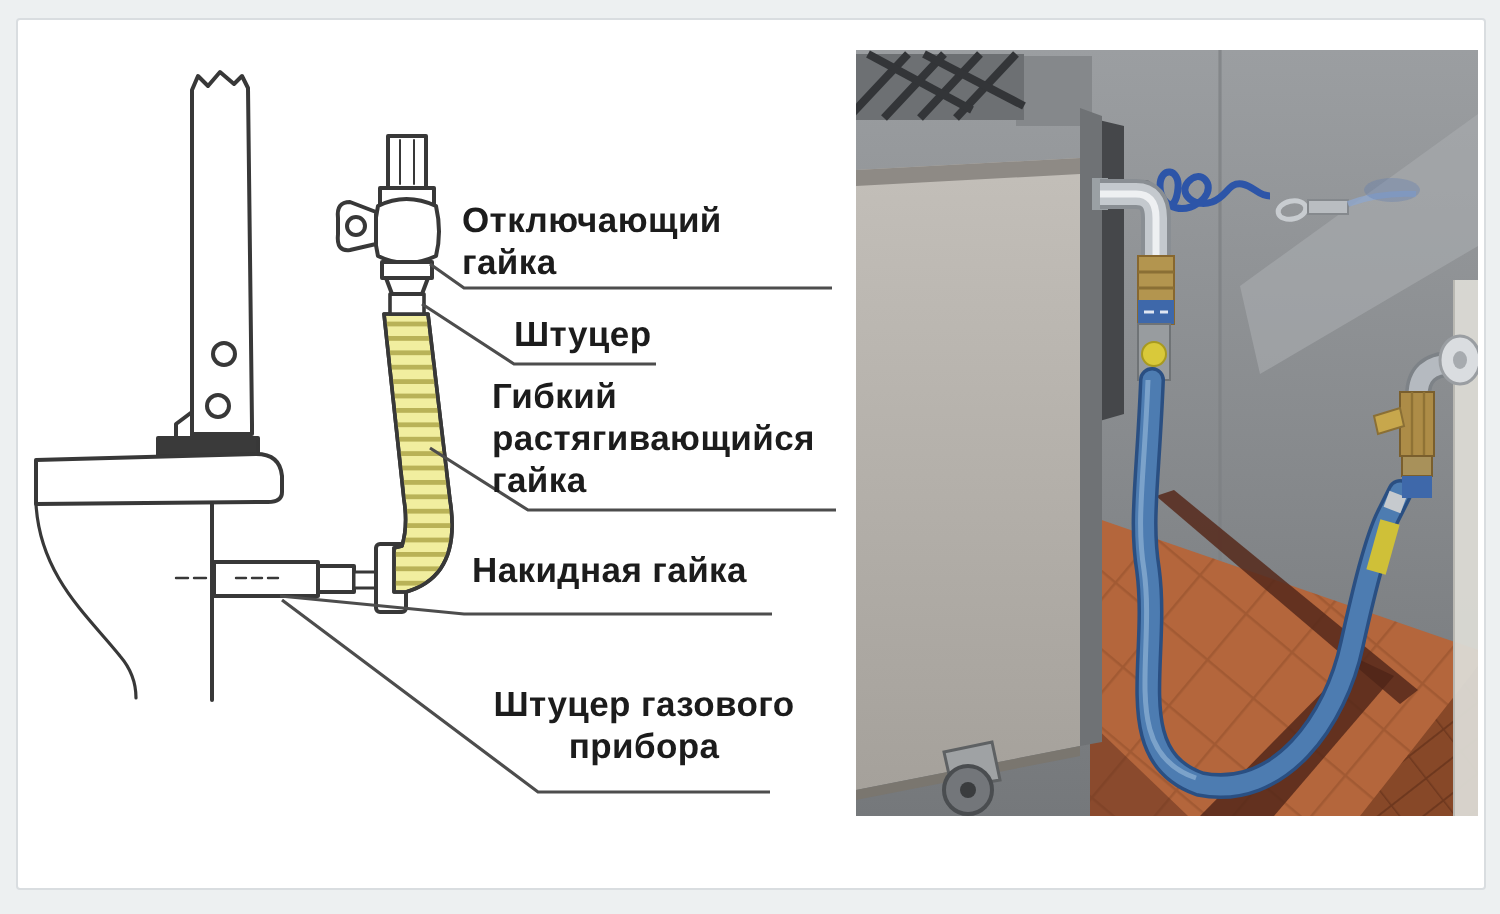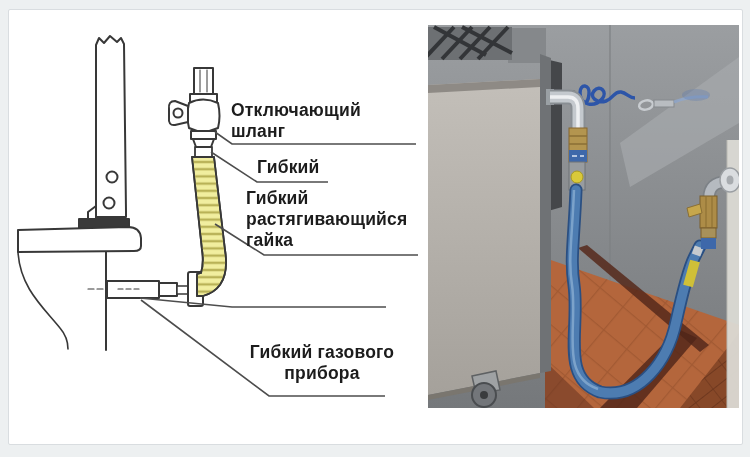--- a/index.html
+++ b/index.html
@@ -94,24 +94,25 @@
 
     <g stroke="#4d4d4d" stroke-width="1.6" fill="none">
       <polyline points="215,132 232,144 416,144"></polyline>
       <polyline points="211,152 257,182 328,182"></polyline>
       <polyline points="215,224 264,255 418,255"></polyline>
       <polyline points="140,298 232,307 386,307"></polyline>
       <polyline points="141,300 269,396 385,396"></polyline>
     </g>
   </svg>
 
-  <div class="dlabel lbl-valve">Отключающий шланг</div>
-  <div class="dlabel lbl-fitting">Гибкий</div>
+  <div class="dlabel lbl-valve">Отключающий гайка</div>
+  <div class="dlabel lbl-fitting">Штуцер</div>
   <div class="dlabel lbl-hose">Гибкий растягивающийся гайка</div>
-  <div class="dlabel lbl-appl">Гибкий газового прибора</div>
+  <div class="dlabel lbl-nut">Накидная гайка</div>
+  <div class="dlabel lbl-appl">Штуцер газового прибора</div>
 
   <svg class="layer" style="left:428px;top:25px" width="311" height="383" viewBox="0 0 311 383">
     <defs>
       <linearGradient id="wg" x1="0" y1="0" x2="0" y2="1">
         <stop offset="0" stop-color="#9b9ea1"></stop>
         <stop offset="1" stop-color="#75787b"></stop>
       </linearGradient>
       <linearGradient id="fg" x1="0" y1="0" x2="0" y2="1">
         <stop offset="0" stop-color="#c3bfb9"></stop>
         <stop offset="1" stop-color="#a5a19b"></stop>

